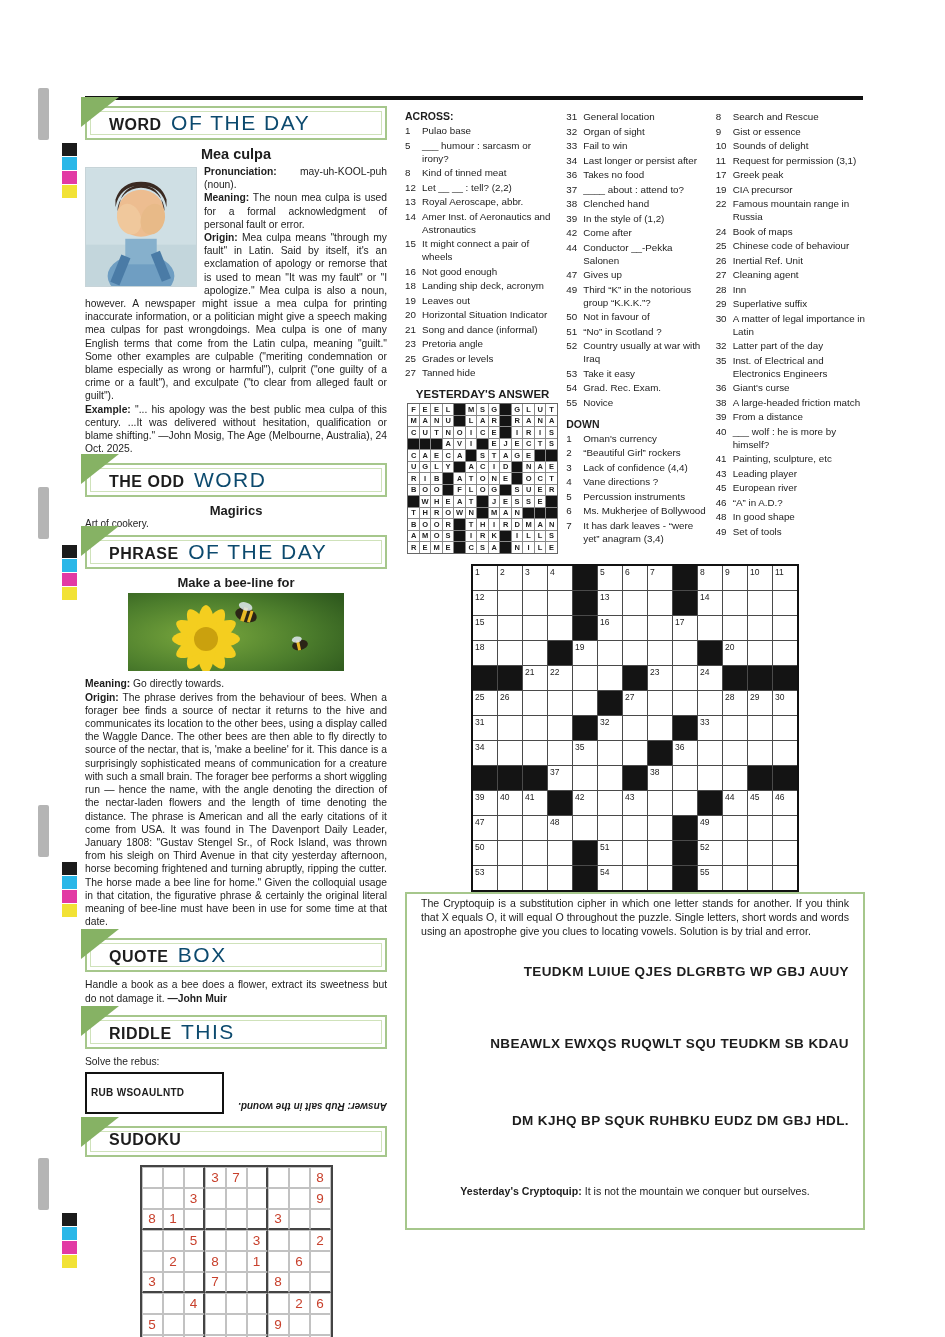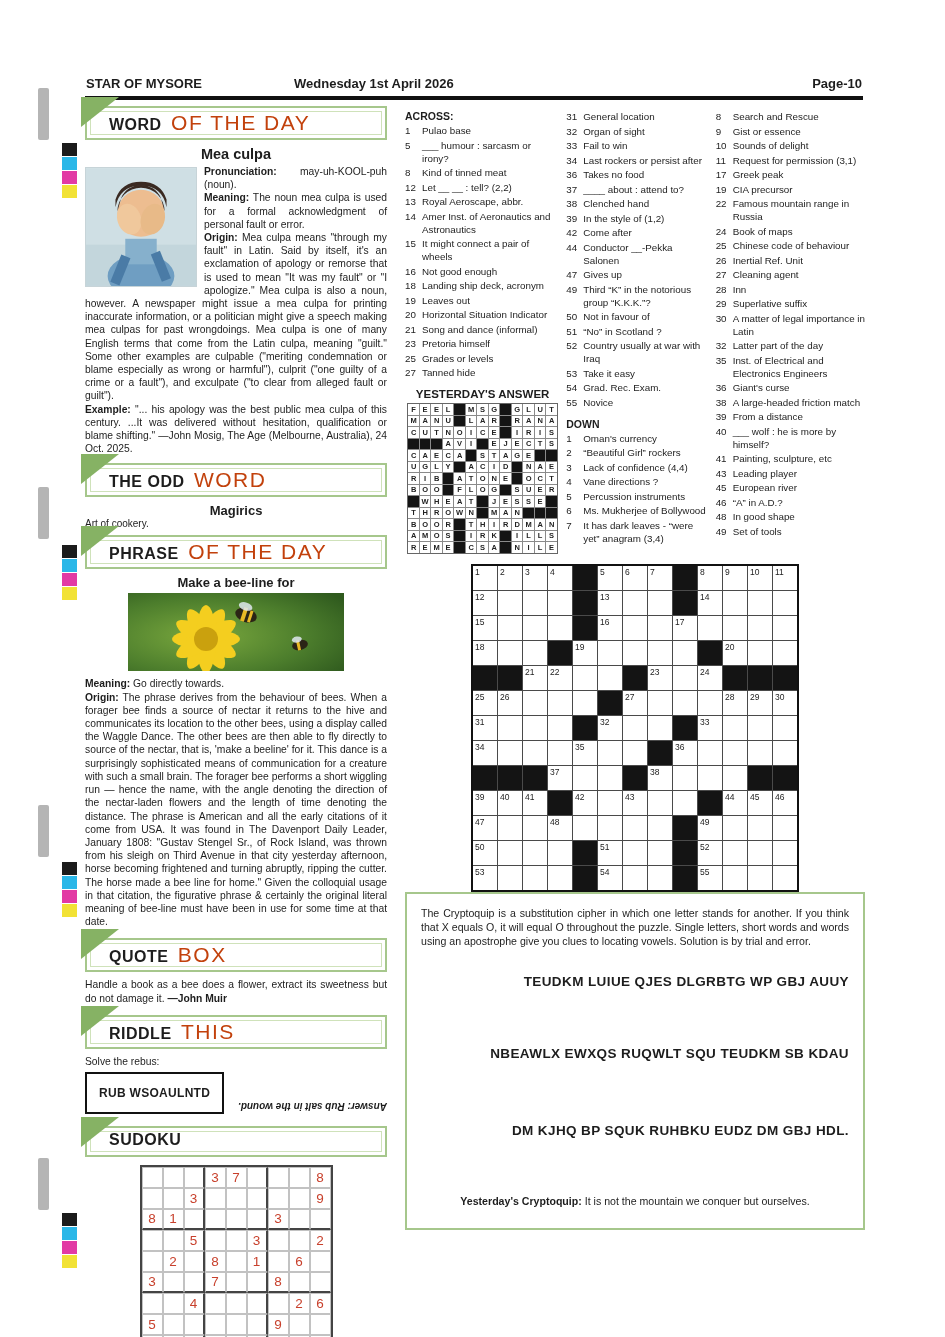--- a/index.html
+++ b/index.html
@@ -17,36 +17,36 @@
   .mh-page  { position:absolute; right:0; top:0; }
   .rule { position:absolute; left:85px; top:96px; width:778px; height:4px; background:#111; }
 
   .left-col  { position:absolute; left:85px;  top:106px; width:302px; height:1225px; }
   .right-col { position:absolute; left:405px; top:106px; width:460px; height:1225px; }
 
   
   .sec { position:relative; border:2px solid var(--green_border,#a6c78c); box-shadow: inset 0 0 0 3px #fff, inset 0 0 0 4px #cfe2ba; padding:3px 10px 3px 22px; margin:0 0 6px 0; background:#fff; min-height:31px; }
   .sec .flag { position:absolute; top:-11px; left:-6px; width:0; height:0; border-top:30px solid var(--flag_green,#86b264); border-right:38px solid transparent; }
   .sec-bold  { font-weight:800; font-size:16px; letter-spacing:.5px; position:relative; }
-  .sec-light { font-weight:400; font-size:21px; letter-spacing:1.5px; margin-left:5px; position:relative; color:#c2410c; }
+  .sec-light { font-weight:400; font-size:21px; letter-spacing:1.5px; margin-left:5px; position:relative; color:#0c4a6e; }
 
   .small-p { font-size:10.3px; line-height:13.2px; text-align:justify; }
   b.lbl { font-weight:bold; }
 
   
   .wod-title { text-align:center; font-weight:bold; font-size:14.5px; margin:2px 0 3px; }
   .wod-img { float:left; width:112px; height:120px; margin:2px 7px 2px 0; border:1px solid #c7d4d8; }
   .center-bold { text-align:center; font-weight:bold; font-size:13px; }
   .center-small { text-align:left; font-size:10px; margin-bottom:4px; }
 
   .phrase-img { display:block; margin:3px auto 6px; width:216px; height:78px; }
 
   
   .rebus-row { display:flex; align-items:flex-end; margin-top:4px; }
-  .rebus-box { border:2px solid #111; width:196px; height:42px; display:flex; align-items:center; padding-left:12px; font-weight:bold; font-size:12px; letter-spacing:.3px; }
+  .rebus-box { border:2px solid #111; width:196px; height:42px; display:flex; align-items:center; padding-left:4px; font-weight:bold; font-size:10px; letter-spacing:.3px; }
   .rebus-ans { transform:rotate(180deg); font-weight:bold; font-style:italic; font-size:10px; margin:0 0 2px 14px; white-space:nowrap; }
 
   
   .sudoku { display:grid; grid-template-columns:repeat(9,21px); grid-auto-rows:21px; width:fit-content; margin:8px auto 6px; border:2px solid #444; }
   .sudcell { border:1px solid #c2c2c2; display:flex; align-items:center; justify-content:center; font-size:13.5px; color:var(--sudoku_red,#c8402c); background:#fff; }
   .sudcell.bR { border-right:2px solid #444; }
   .sudcell.bB { border-bottom:2px solid #444; }
 
   
   .clue-cols { display:flex; gap:6px; margin-top:4px; }
@@ -64,21 +64,21 @@
   .anscell { background:#fff; font-size:7.5px; font-weight:bold; display:flex; align-items:center; justify-content:center; color:#222; }
   .anscell.black { background:#141414; }
 
   .cwgrid { display:grid; grid-template-columns:repeat(13,24px); grid-auto-rows:24px; gap:1px; background:#4a4a4a; border:2px solid #111; width:fit-content; margin:10px auto 0; }
   .cwcell { background:#fff; position:relative; }
   .cwcell.black { background:#141414; }
   .cwnum { position:absolute; top:1px; left:2px; font-size:8.5px; color:#222; }
 
   
   .crypto-header { margin-top:16px; }
-  .crypto-box { border:2px solid var(--green_border,#a6c78c); padding:12px 14px; height:338px; }
+  .crypto-box { border:2px solid var(--green_border,#a6c78c); padding:2px 14px; height:338px; }
   .crypto-intro { font-size:10.6px; line-height:14px; text-align:justify; margin-bottom:26px; }
   .cline { text-align:right; font-weight:bold; font-size:13.5px; letter-spacing:.4px; margin-bottom:57px; }
   .cline:nth-of-type(3) { margin-bottom:62px; }
   .crypto-clue { text-align:center; font-weight:bold; font-size:13.5px; word-spacing:14px; margin-bottom:26px; }
   .crypto-yest { text-align:center; font-size:10.6px; }
   .crypto-yest b { font-weight:bold; }
 </style>
 </head>
 <body>
 
@@ -106,25 +106,20 @@
       <div style="background:#f2e235"></div>
   </div>
   <div class="regbar" style="left:38px; top:1158px; height:52px;"></div>
   <div class="regstack" style="left:62px; top:1213px;">
     <div style="background:#1b1b1b"></div>
       <div style="background:#2ab7e8"></div>
       <div style="background:#e23aa4"></div>
       <div style="background:#f2e235"></div>
   </div>
 
-  <div class="masthead">
-    <span>STAR OF MYSORE</span>
-    <span class="mh-date">Wednesday 1st April 2026</span>
-    <span class="mh-page">Page-10</span>
-  </div>
   <div class="rule"></div>
 
   <div class="left-col">
 
     <div class="sec">
       <span class="flag"></span>
       <span class="sec-bold">WORD</span>
       <span class="sec-light">OF THE DAY</span>
     </div>
 
@@ -379,21 +374,21 @@
             <div class="clue">
               <span class="cnum">20</span>
               <span class="ctext">Horizontal Situation Indicator</span>
             </div>
             <div class="clue">
               <span class="cnum">21</span>
               <span class="ctext">Song and dance (informal)</span>
             </div>
             <div class="clue">
               <span class="cnum">23</span>
-              <span class="ctext">Pretoria himself</span>
+              <span class="ctext">Pretoria angle</span>
             </div>
             <div class="clue">
               <span class="cnum">25</span>
               <span class="ctext">Grades or levels</span>
             </div>
             <div class="clue">
               <span class="cnum">27</span>
               <span class="ctext">Tanned hide</span>
             </div>
           </div>
@@ -579,21 +574,21 @@
             <div class="clue">
               <span class="cnum">32</span>
               <span class="ctext">Organ of sight</span>
             </div>
             <div class="clue">
               <span class="cnum">33</span>
               <span class="ctext">Fail to win</span>
             </div>
             <div class="clue">
               <span class="cnum">34</span>
-              <span class="ctext">Last rockers or persist after</span>
+              <span class="ctext">Last longer or persist after</span>
             </div>
             <div class="clue">
               <span class="cnum">36</span>
               <span class="ctext">Takes no food</span>
             </div>
             <div class="clue">
               <span class="cnum">37</span>
               <span class="ctext">____ about : attend to?</span>
             </div>
             <div class="clue">

